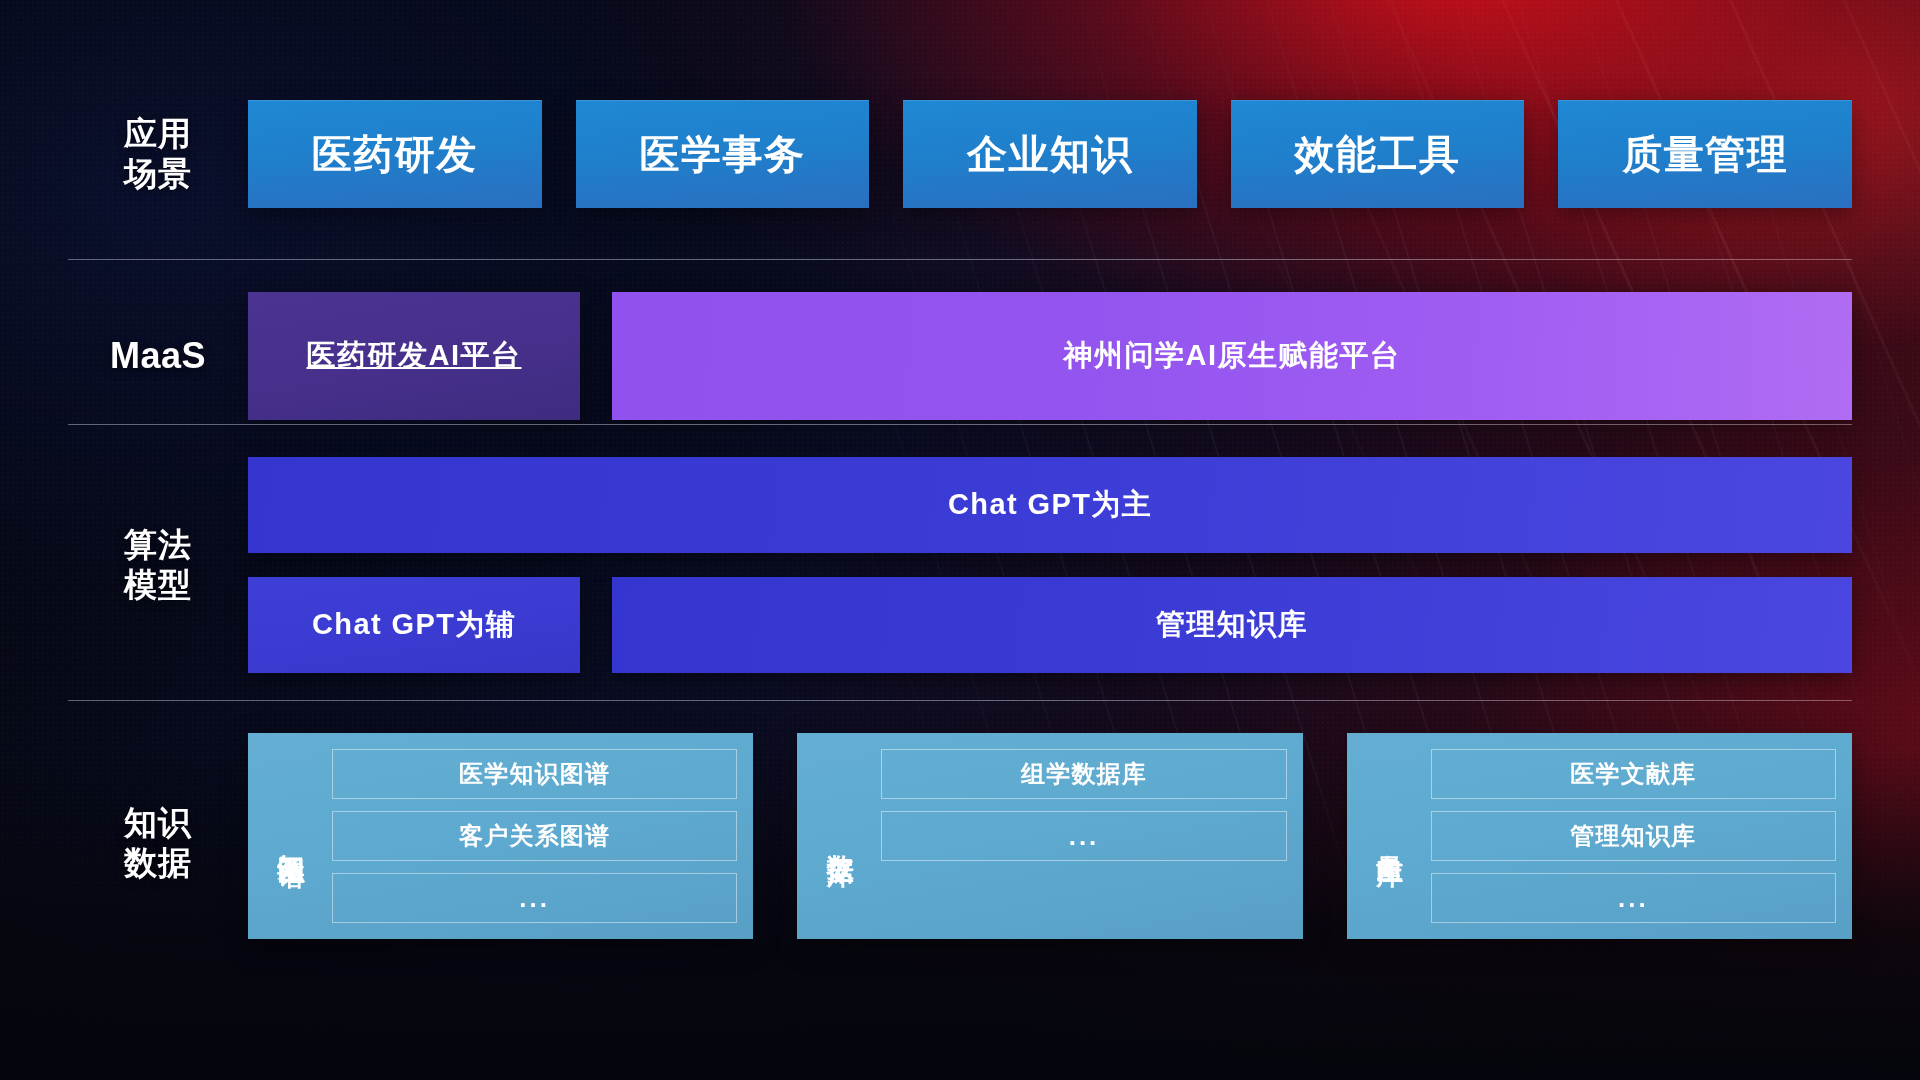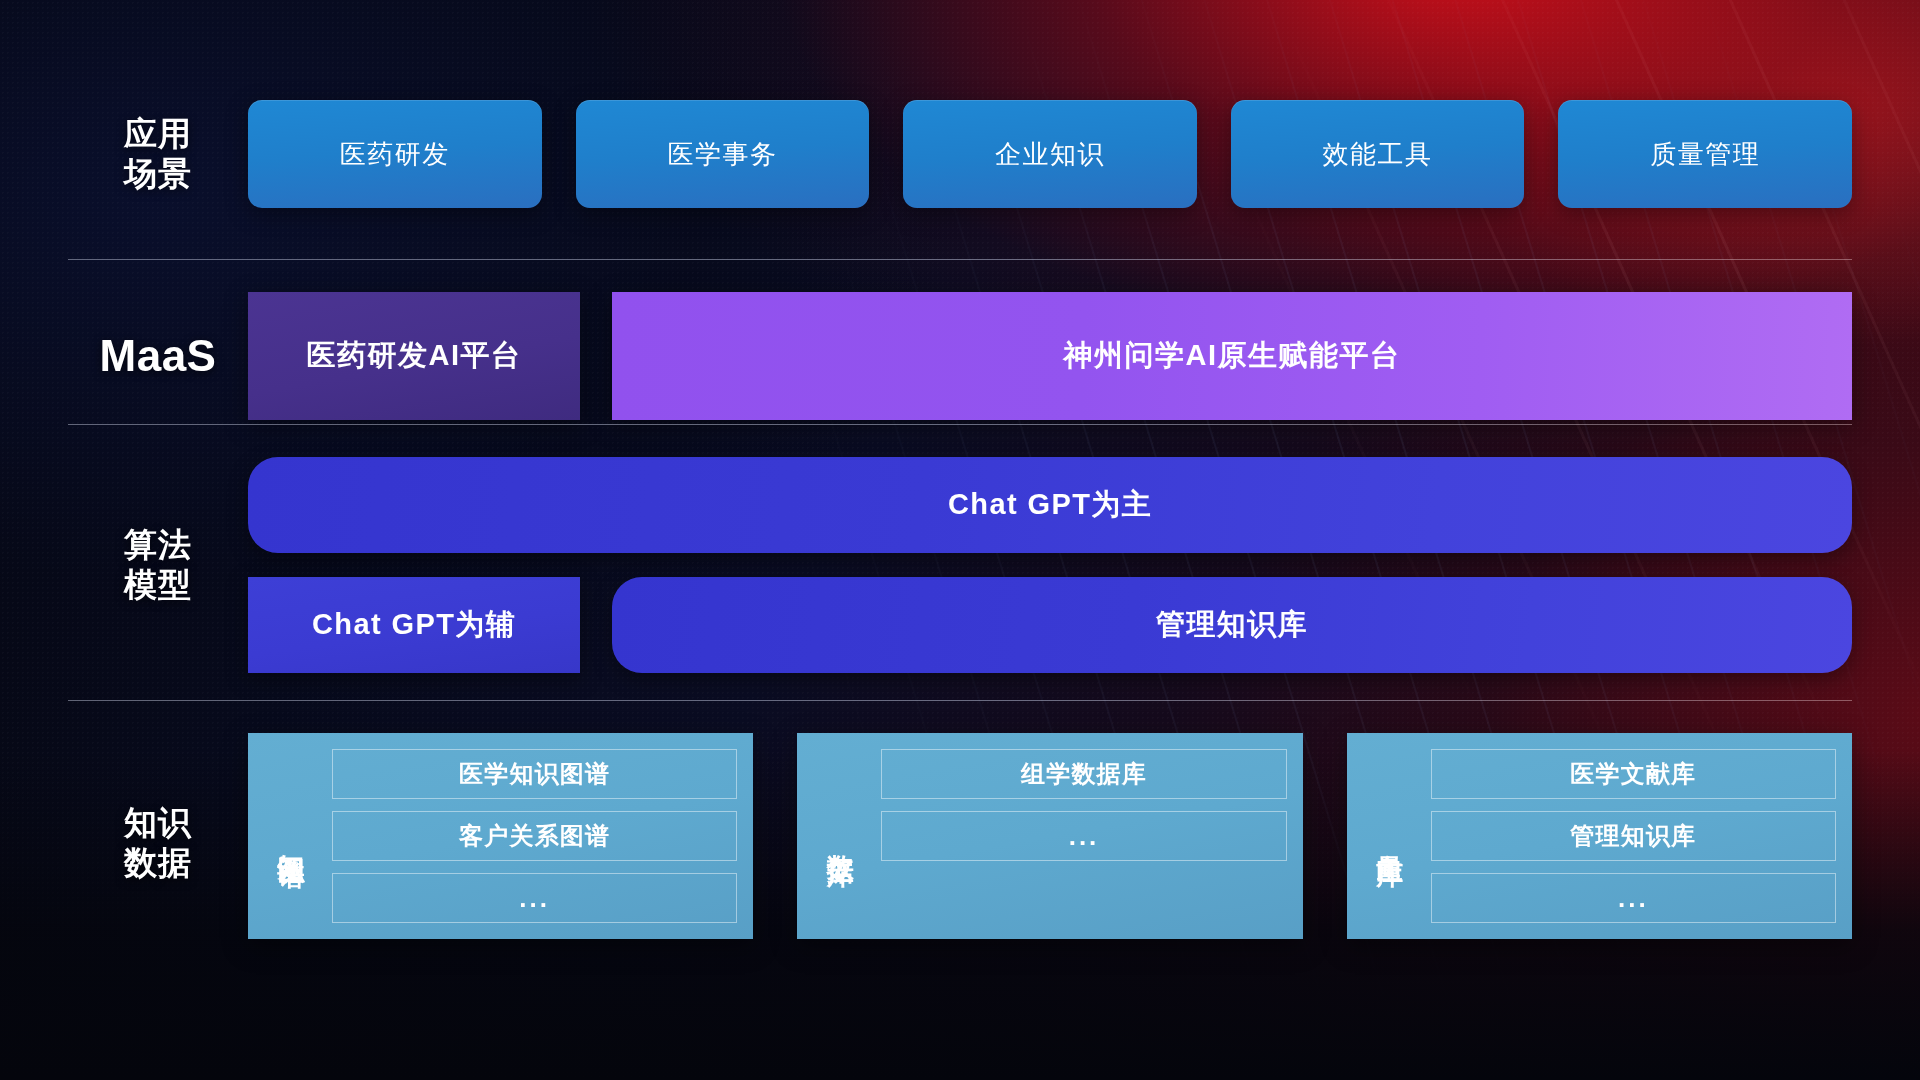--- a/index.html
+++ b/index.html
@@ -81,59 +81,59 @@
     flex: 0 0 180px;
     color: #ffffff;
     font-size: 33px;
     font-weight: 700;
     line-height: 1.22;
     text-align: center;
     letter-spacing: 1px;
     white-space: pre-line;
     text-shadow: 0 2px 10px rgba(0,0,0,.65);
   }
-  .row-label.latin { font-size: 44px; letter-spacing: .5px; }
+  .row-label.latin { font-size: 36px; letter-spacing: .5px; }
   .row-body { flex: 1; }
 
   .divider {
     position: absolute;
     left: 68px;
     width: 1784px;
     height: 1px;
     background: linear-gradient(90deg, rgba(200,205,225,0.55) 0%, rgba(190,196,220,0.62) 55%, rgba(230,200,205,0.5) 100%);
     opacity: .85;
   }
 
   
   .scenario-list { display: flex; gap: 34px; }
   .scenario-box {
     flex: 1 1 0;
     height: 108px;
     background: linear-gradient(176deg, #1f88d4 0%, #1f7fcb 48%, #2a6fc0 100%);
     display: flex; align-items: center; justify-content: center;
     color: #ffffff;
-    font-size: 26px;
-    font-weight: 400;
+    font-size: 40px;
+    font-weight: 700;
     letter-spacing: 1.5px;
     box-shadow: 0 6px 22px rgba(0,0,0,.35), inset 0 1px 0 rgba(255,255,255,.13);
-    border-radius: 14px;
   }
 
   
   .maas-list { display: flex; gap: 32px; }
   .maas-box {
     height: 128px;
     display: flex; align-items: center; justify-content: center;
     color: #ffffff; font-weight: 700; letter-spacing: 1.5px;
     box-shadow: 0 6px 22px rgba(0,0,0,.38);
   }
   .maas-box.primary {
     flex: 0 0 332px;
     background: linear-gradient(170deg, #4b3492 0%, #46308b 55%, #3f2b80 100%);
     font-size: 29px;
+    text-decoration: underline;
   }
   .maas-box.wide {
     flex: 1 1 auto;
     background: linear-gradient(92deg, #9151ee 0%, #9354ef 38%, #a05df2 70%, #b06cf3 100%);
     font-size: 29px;
   }
 
   
   .algo-stack { display: flex; flex-direction: column; gap: 24px; }
   .algo-line { display: flex; gap: 32px; }
@@ -143,21 +143,20 @@
     color: #ffffff; font-weight: 700; font-size: 29px; letter-spacing: 1.4px;
     box-shadow: 0 6px 20px rgba(0,0,0,.35);
   }
   .algo-box.left {
     flex: 0 0 332px;
     background: linear-gradient(172deg, #3d3fd6 0%, #3b3bd2 55%, #3737c9 100%);
   }
   .algo-box.right {
     flex: 1 1 auto;
     background: linear-gradient(96deg, #3535cf 0%, #3a3ad4 42%, #4242db 74%, #4b46e0 100%);
-    border-radius: 30px;
   }
 
   
   .kn-list { display: flex; gap: 44px; }
   .kn-group {
     flex: 1 1 0;
     background: linear-gradient(170deg, #63aed2 0%, #5ea9cf 50%, #589fc6 100%);
     padding: 16px 16px 16px 14px;
     display: flex;
     align-items: stretch;

